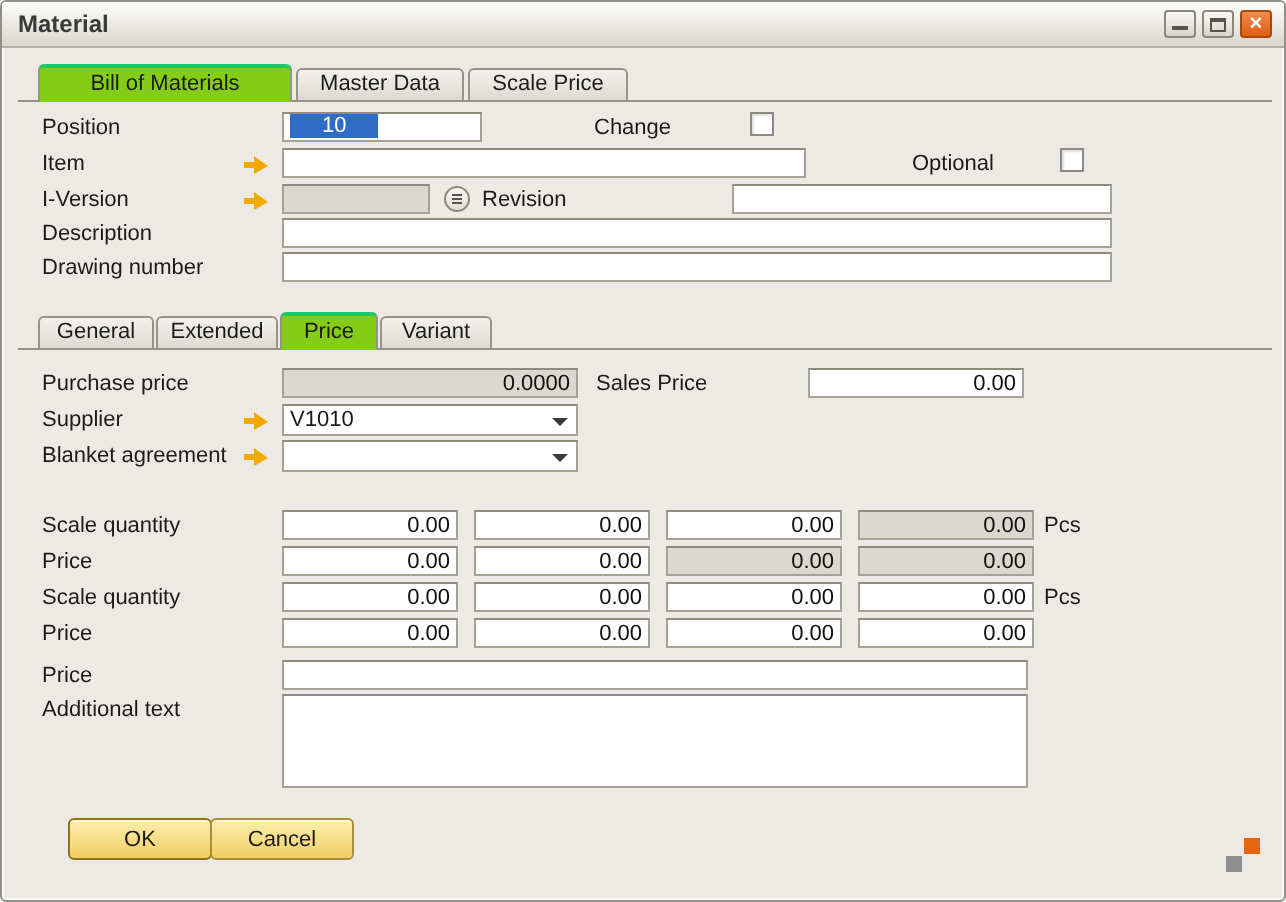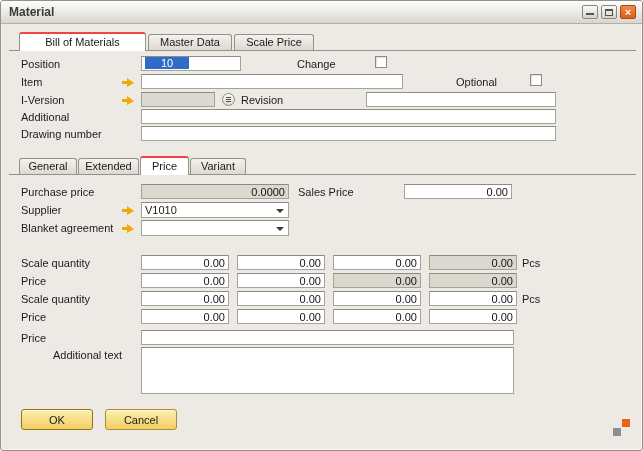--- a/index.html
+++ b/index.html
@@ -14,21 +14,21 @@
   .wbtn{width:16px;height:14px;border:1px solid #8A887E;border-radius:2px;
     background:linear-gradient(#FBFAF8,#D6D3CB);position:relative;cursor:default;}
   .wbtn.close{background:linear-gradient(#F28A4A,#DC5E14);border-color:#A84A10;color:#fff;
     font-weight:bold;font-size:11px;line-height:12px;text-align:center;}
   .glyph-min{position:absolute;left:3px;bottom:3px;width:8px;height:2px;background:#55534B;}
   .glyph-max{position:absolute;left:3px;top:3px;width:8px;height:7px;border:1px solid #55534B;border-top-width:2px;}
   .lbl{position:absolute;white-space:nowrap;}
   .tab{position:absolute;text-align:center;border:1px solid #94928A;border-bottom:none;
     border-radius:3px 3px 0 0;background:linear-gradient(#F4F2EE,#DCD9D1);z-index:2;cursor:default;
     line-height:15px;}
-  .tab.active{background:#ffffff;border-top:2px solid #ef4444;z-index:4;line-height:16px;}
+  .tab.active{background:#84cc16;border-top:2px solid #22c55e;z-index:4;line-height:16px;}
   .sepline{position:absolute;height:0;border-top:1px solid #94928A;z-index:1;}
   .fld{position:absolute;height:15px;border:1px solid #A5A298;border-top-color:#8E8B81;background:#FFFFFF;
     font-family:"Liberation Sans",sans-serif;font-size:11px;color:#111;padding:0 3px;line-height:13px;}
   input.fld{outline:none;margin:0;}
   .num{text-align:right;}
   .dis{background:#DBD8D0;}
   .checkbox{position:absolute;width:12px;height:12px;background:#fff;border:1px solid #8D8B81;
     box-shadow:inset 1px 1px 1px rgba(0,0,0,0.12);cursor:default;}
   .linkarrow{position:absolute;width:13px;height:9px;cursor:pointer;}
   .linkarrow::before{content:"";position:absolute;left:0;top:3px;width:5px;height:3px;background:#F2A900;}
@@ -39,21 +39,21 @@
   .circbtn span{position:absolute;left:3px;top:5px;width:5px;height:1px;background:#55534B;
     box-shadow:0 -2px 0 #55534B,0 2px 0 #55534B;}
   .combo{position:absolute;height:16px;border:1px solid #A5A298;border-top-color:#8E8B81;background:#fff;cursor:default;}
   .combo .ctext{position:absolute;left:3px;top:1px;line-height:13px;}
   .combo .carrow{position:absolute;right:4px;top:6px;width:0;height:0;
     border-left:4px solid transparent;border-right:4px solid transparent;border-top:4px solid #3C3A34;}
   .selection{background:#2E6CC8;color:#fff;padding:0 16px;}
   .btn{position:absolute;height:21px;border:1px solid #A98F35;border-radius:3px;
     background:linear-gradient(#FCEFAF,#F2CE62);font-family:"Liberation Sans",sans-serif;font-size:11px;
     color:#1b1b1b;text-align:center;line-height:19px;cursor:default;box-shadow:inset 0 1px 0 #FFF7D5;}
-  .btn.default{border-color:#8F7414;}
+  .btn.default{border-color:#8F7414;margin-left:13px;}
   .corner{position:absolute;right:12px;bottom:14px;width:17px;height:17px;}
   .corner .sq1{position:absolute;right:0;top:0;width:8px;height:8px;background:#E8650F;}
   .corner .sq2{position:absolute;left:0;bottom:0;width:8px;height:8px;background:#8E8E8E;}
   textarea.fld{height:47px;resize:none;}
 </style>
 </head>
 <body>
 
 <div class="window">
 
@@ -90,21 +90,21 @@
 
   <span class="lbl" style="left:20px;top:93px;">I-Version</span>
   <span class="linkarrow" style="left:121px;top:95px;"></span>
   <div class="fld dis" style="left:140px;top:91px;width:74px;"></div>
   <span class="circbtn" style="left:221px;top:92px;">
       <span></span>
     </span>
   <span class="lbl" style="left:240px;top:93px;">Revision</span>
   <input class="fld" style="left: 365px; top: 91px; width: 190px;" value="">
 
-  <span class="lbl" style="left:20px;top:110px;">Additional</span>
+  <span class="lbl" style="left:20px;top:110px;">Description</span>
   <input class="fld" style="left: 140px; top: 108px; width: 415px;" value="">
 
   <span class="lbl" style="left:20px;top:127px;">Drawing number</span>
   <input class="fld" style="left: 140px; top: 125px; width: 415px;" value="">
 
   <div class="tab" style="left:18px;top:157px;width:58px;height:16px;">General</div>
   <div class="tab" style="left:77px;top:157px;width:61px;height:16px;">Extended</div>
   <div class="tab active" style="left:139px;top:155px;width:49px;height:19px;">Price</div>
   <div class="tab" style="left:189px;top:157px;width:56px;height:16px;">Variant</div>
   <div class="sepline" style="left:8px;top:173px;width:627px;"></div>
@@ -150,21 +150,21 @@
 
   <span class="lbl" style="left:20px;top:310px;">Price</span>
   <input class="fld num" style="left: 140px; top: 308px; width: 88px;" value="0.00">
   <input class="fld num" style="left: 236px; top: 308px; width: 88px;" value="0.00">
   <input class="fld num" style="left: 332px; top: 308px; width: 88px;" value="0.00">
   <input class="fld num" style="left: 428px; top: 308px; width: 88px;" value="0.00">
 
   <span class="lbl" style="left:20px;top:331px;">Price</span>
   <input class="fld" style="left: 140px; top: 329px; width: 373px;" value="">
 
-  <span class="lbl" style="left:20px;top:348px;margin-left:32px;">Additional text</span>
+  <span class="lbl" style="left:20px;top:348px;">Additional text</span>
   <textarea class="fld" style="left: 140px; top: 346px; width: 373px;"></textarea>
 
   <button class="btn default" style="left:20px;top:408px;width:72px;">OK</button>
   <button class="btn" style="left:104px;top:408px;width:72px;">Cancel</button>
 
   <div class="corner">
     <span class="sq1"></span>
     <span class="sq2"></span>
   </div>
 

